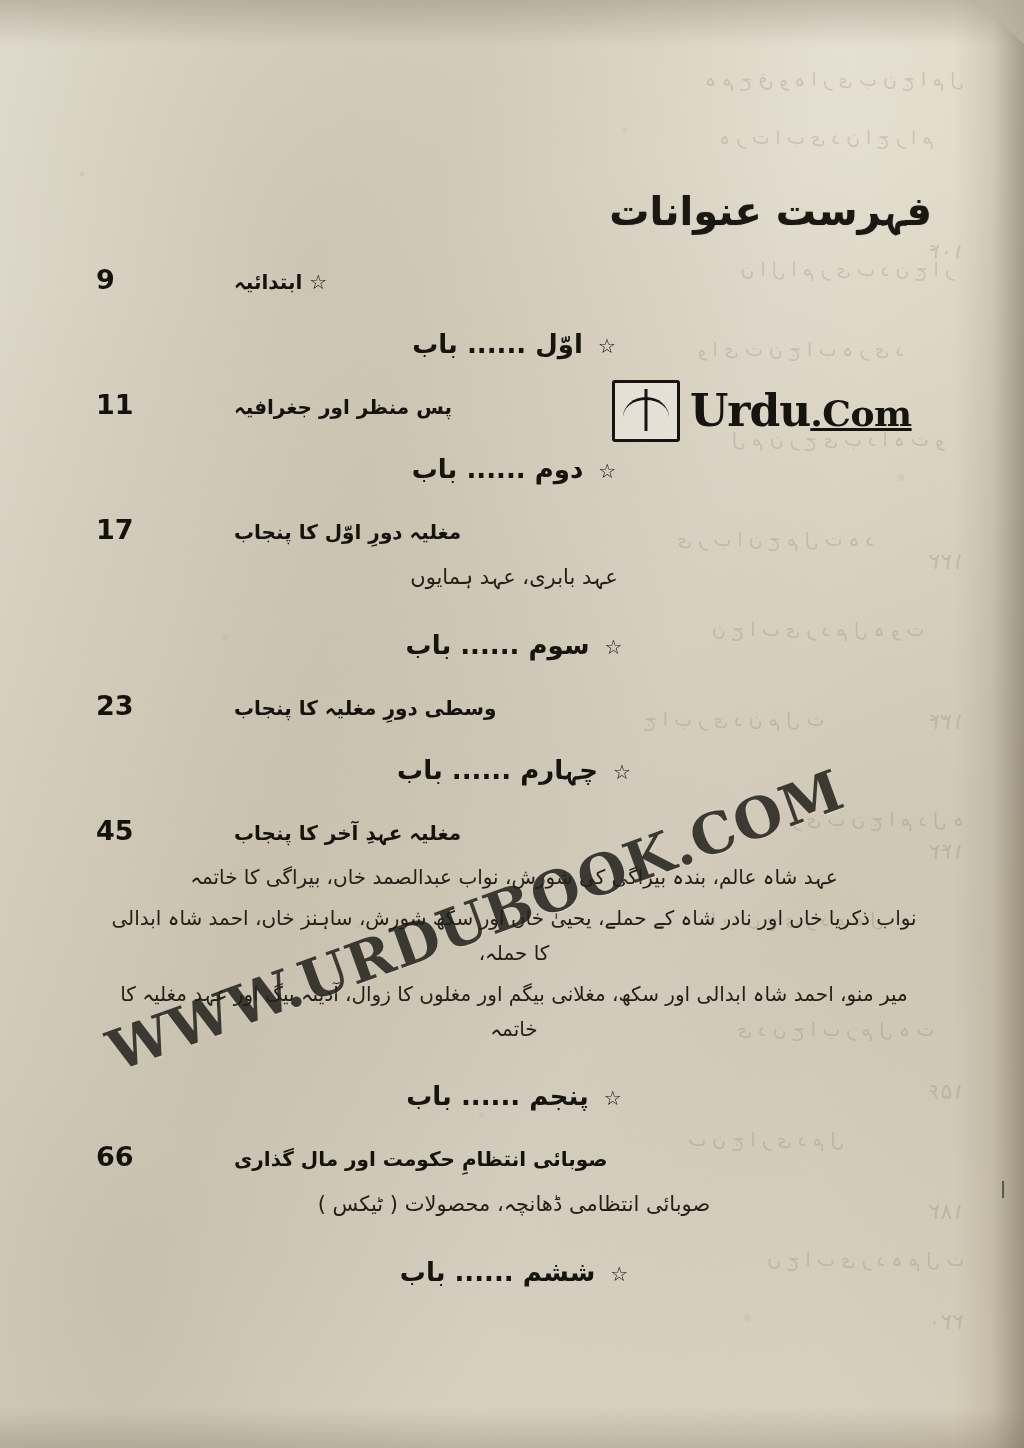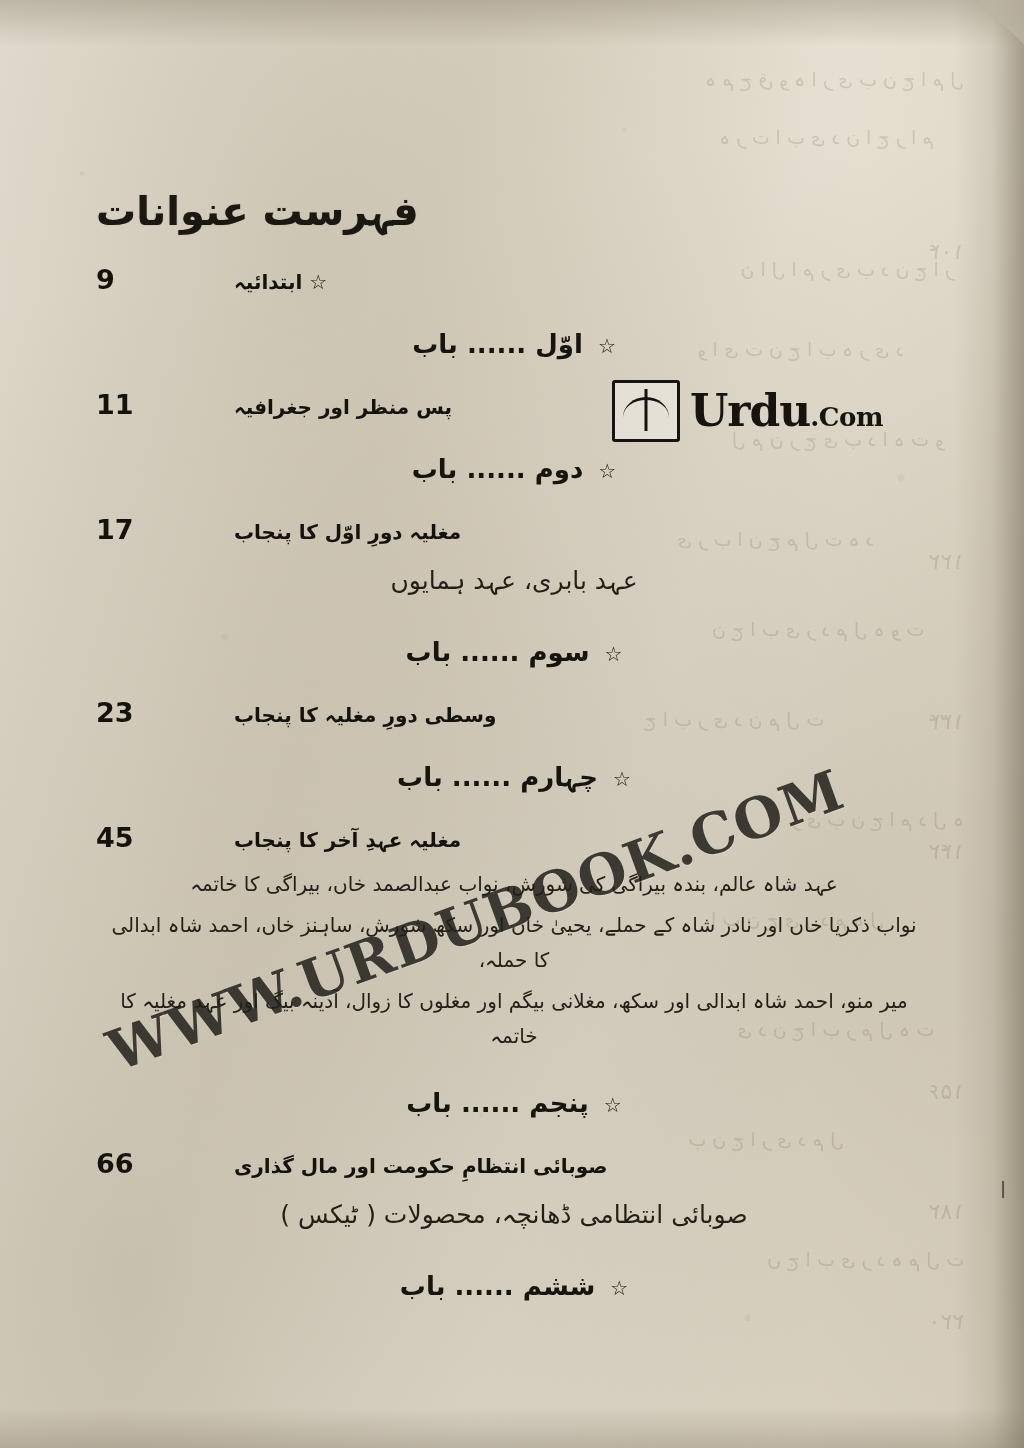--- a/index.html
+++ b/index.html
@@ -91,21 +91,21 @@
     position: absolute;
     top: 0; left: 0;
     width: 1024px; height: 1448px;
     padding: 0 92px 0 96px;
     box-sizing: border-box;
     color: #19150f;
   }
 
   .toc-title {
     margin-top: 188px;
-    text-align: left;
+    text-align: right;
     font-size: 40px;
     font-weight: 700;
     letter-spacing: 1px;
     color: #1b1711;
     text-shadow: 0 0 1px rgba(0,0,0,.35);
   }
 
   .row {
     display: flex;
     align-items: baseline;
@@ -134,21 +134,21 @@
     font-size: 26px;
     font-weight: 700;
     margin-top: 34px;
     color: #17130d;
     letter-spacing: .5px;
   }
   .chapter-line .star { font-size: 20px; margin-left: 6px; }
 
   .sub {
     text-align: center;
-    font-size: 25px;
+    font-size: 21px;
     margin-top: 14px;
     line-height: 1.75;
     color: #241f16;
     padding: 0 6px;
   }
   .sub.wide { font-size: 20px; }
 
   
   .wm-logo {
     position: absolute;
@@ -182,22 +182,23 @@
   .wm-logo .wm-text {
     font-family: "DejaVu Serif", serif;
     font-weight: 700;
     font-size: 44px;
     color: #17130f;
     margin-left: 10px;
     line-height: 1;
     letter-spacing: -1px;
   }
   .wm-logo .wm-text .small {
-    font-size: 26px;
+    font-size: 36px;
     letter-spacing: -.5px;
+    text-decoration: underline;
   }
 
   .wm-diag {
     position: absolute;
     left: 110px; top: 1020px;
     width: 860px;
     direction: ltr;
     transform: rotate(-20deg);
     transform-origin: left center;
     font-family: "DejaVu Serif", serif;

